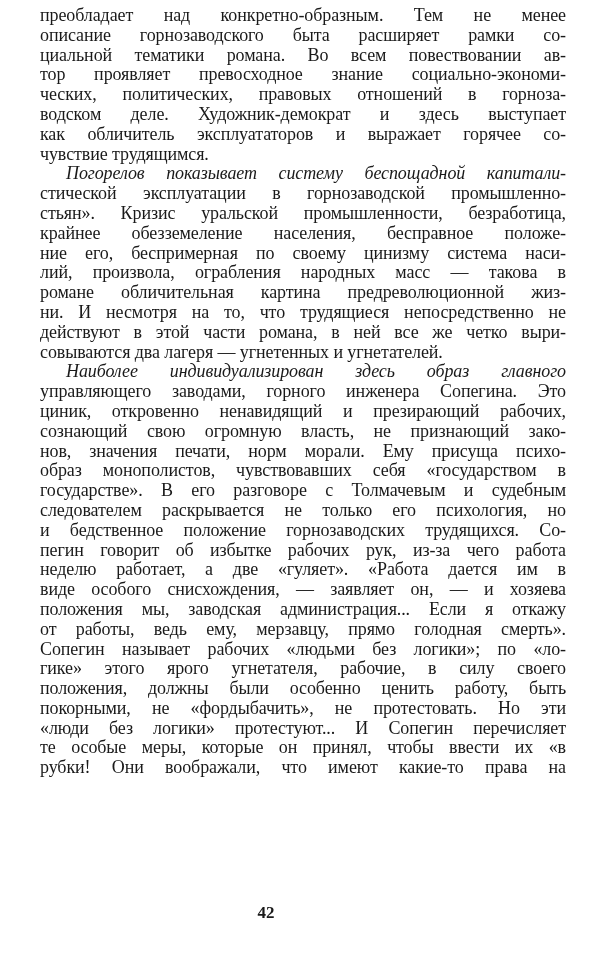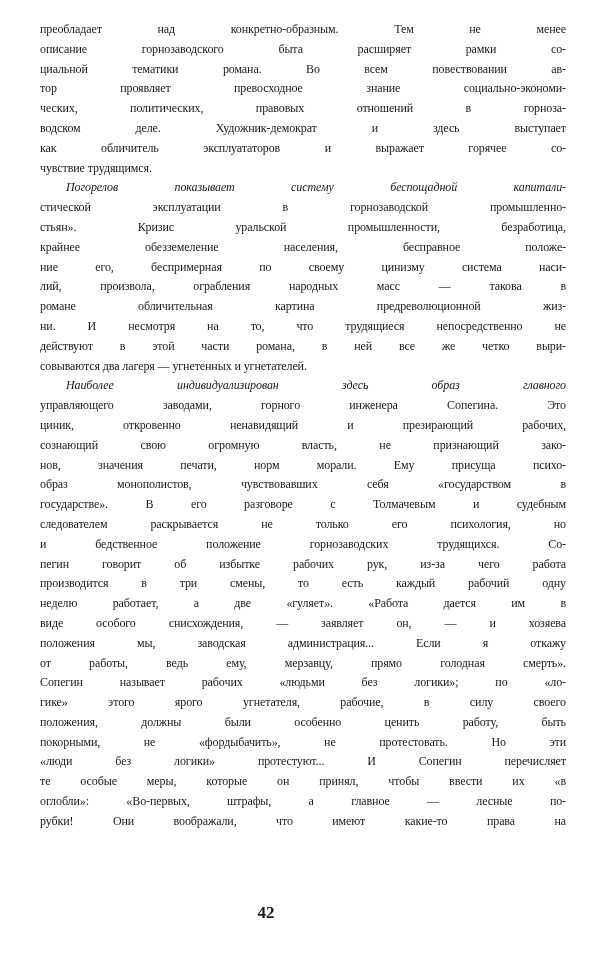--- a/index.html
+++ b/index.html
@@ -10,24 +10,24 @@
     body {
       width: 600px;
       height: 960px;
       position: relative;
       overflow: hidden;
       color: #1a1a1a;
     }
     .page {
       position: absolute;
       left: 40px;
-      top: 20px;
+      top: 6px;
       width: 526px;
       font-family: "Liberation Serif", "DejaVu Serif", serif;
-      font-size: 12px;
+      font-size: 18px;
       line-height: 19.8px;
       letter-spacing: -0.1px;
     }
     .line {
       display: block;
       white-space: nowrap;
       text-align: justify;
       text-align-last: justify;
       height: 19.8px;
       overflow: visible;
@@ -81,29 +81,27 @@
     <span class="line indent">Наиболее индивидуализирован здесь образ главного</span>
     <span class="line">управляющего заводами, горного инженера Сопегина. Это</span>
     <span class="line">циник, откровенно ненавидящий и презирающий рабочих,</span>
     <span class="line">сознающий свою огромную власть, не признающий зако-</span>
     <span class="line">нов, значения печати, норм морали. Ему присуща психо-</span>
     <span class="line">образ монополистов, чувствовавших себя «государством в</span>
     <span class="line">государстве». В его разговоре с Толмачевым и судебным</span>
     <span class="line">следователем раскрывается не только его психология, но</span>
     <span class="line">и бедственное положение горнозаводских трудящихся. Со-</span>
     <span class="line">пегин говорит об избытке рабочих рук, из-за чего работа</span>
-    <span class="line">производится в три смены, то есть каждый рабочий одну</span>
     <span class="line">неделю работает, а две «гуляет». «Работа дается им в</span>
     <span class="line">виде особого снисхождения, — заявляет он, — и хозяева</span>
     <span class="line">положения мы, заводская администрация... Если я откажу</span>
     <span class="line">от работы, ведь ему, мерзавцу, прямо голодная смерть».</span>
     <span class="line">Сопегин называет рабочих «людьми без логики»; по «ло-</span>
     <span class="line">гике» этого ярого угнетателя, рабочие, в силу своего</span>
     <span class="line">положения, должны были особенно ценить работу, быть</span>
     <span class="line">покорными, не «фордыбачить», не протестовать. Но эти</span>
     <span class="line">«люди без логики» протестуют... И Сопегин перечисляет</span>
     <span class="line">те особые меры, которые он принял, чтобы ввести их «в</span>
-    <span class="line">оглобли»: «Во-первых, штрафы, а главное — лесные по-</span>
     <span class="line">рубки! Они воображали, что имеют какие-то права на</span>
   </div>
 </div>
 
 <div class="page-number">42</div>
 
 </body></html>

